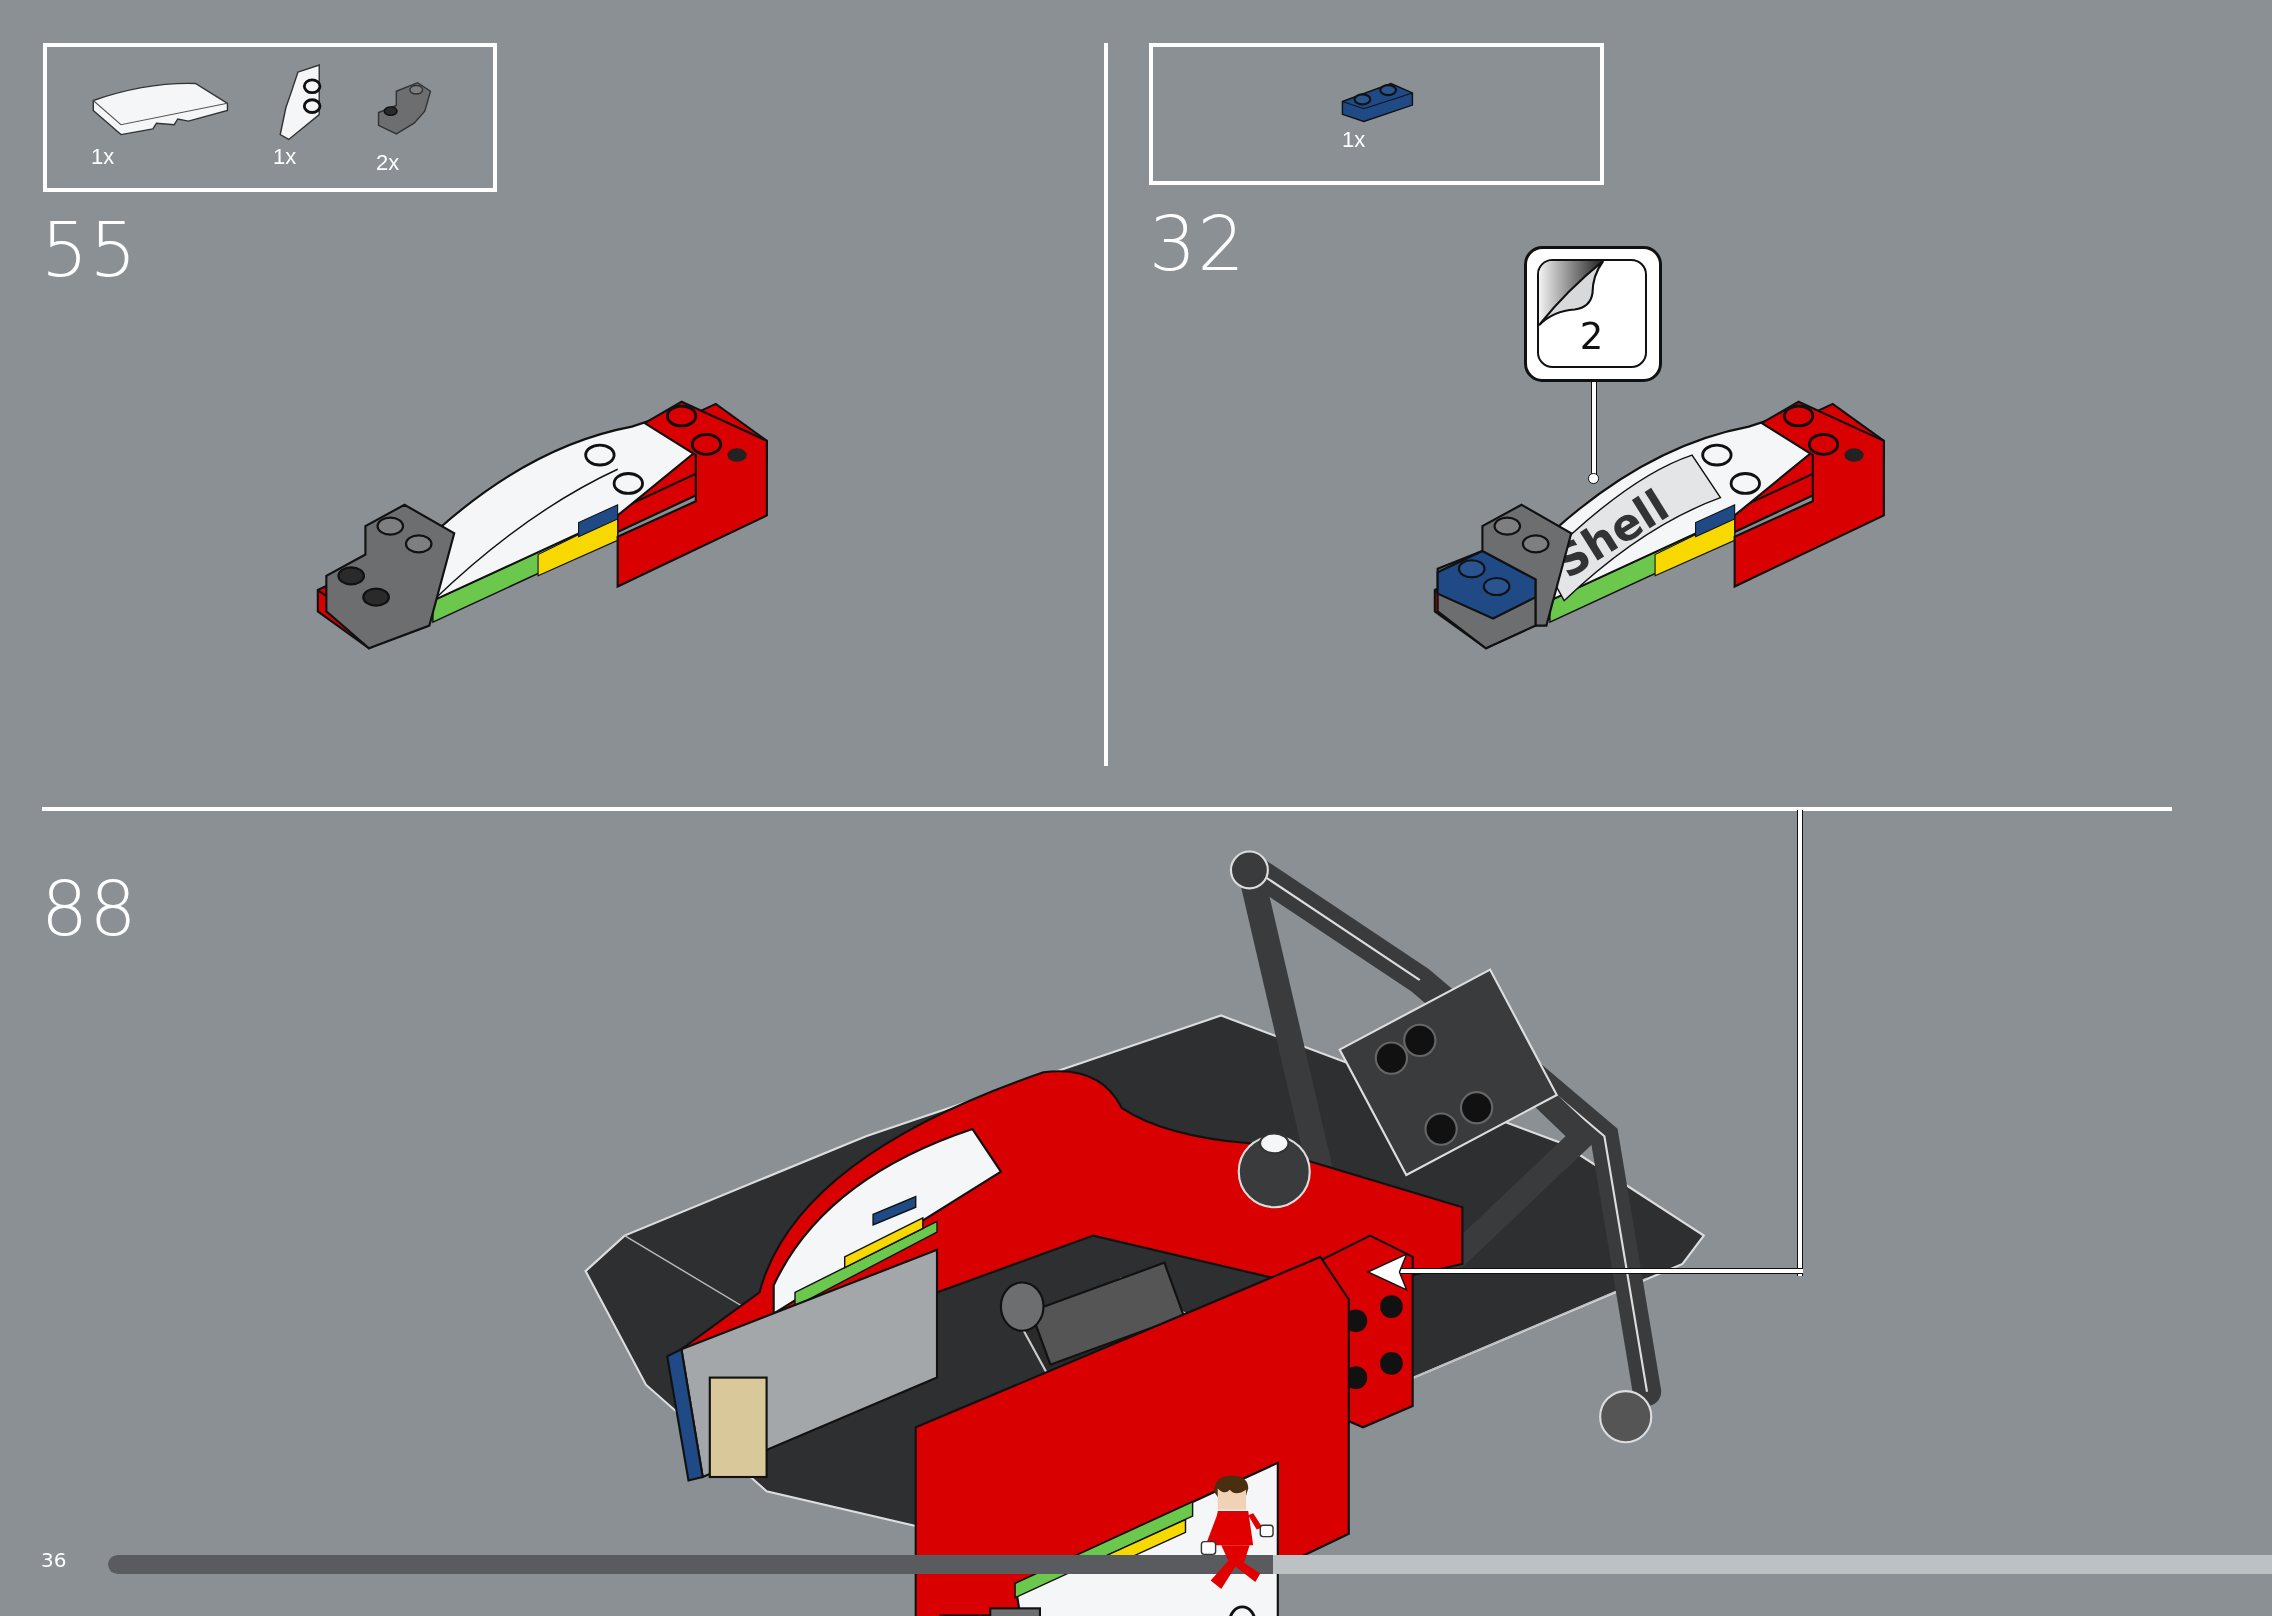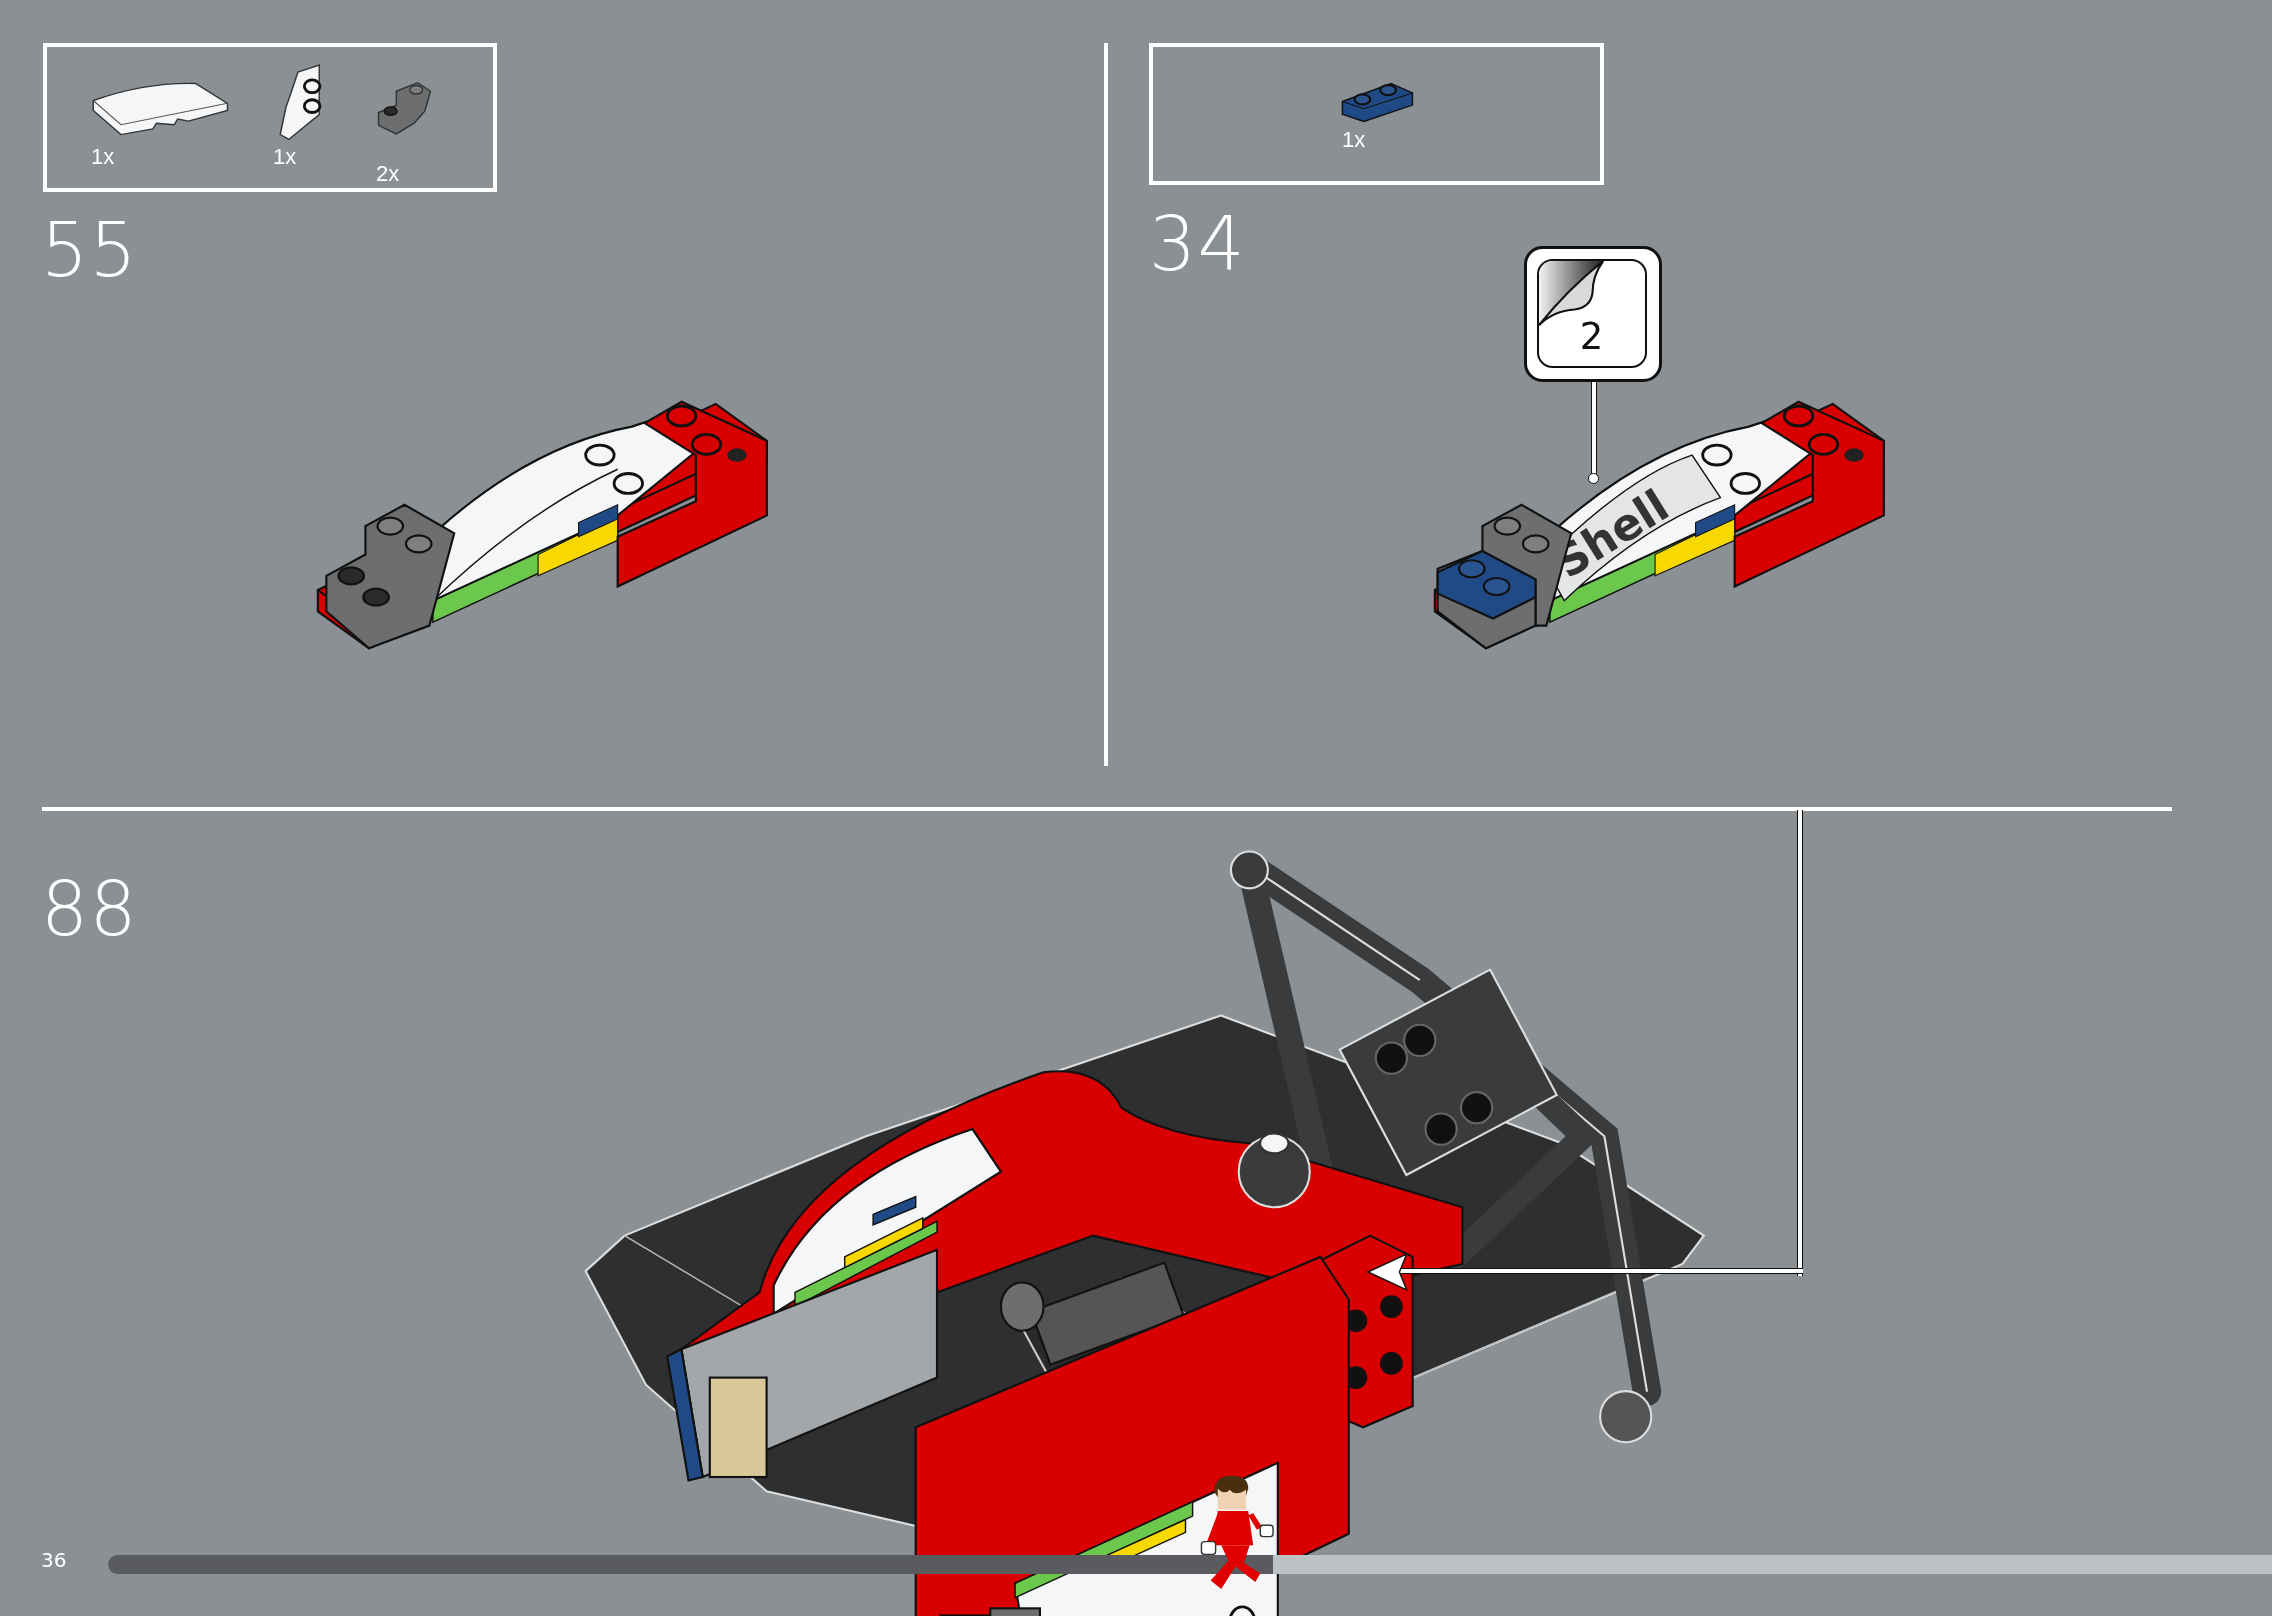--- a/index.html
+++ b/index.html
@@ -31,21 +31,21 @@
   <ellipse cx="55" cy="30" rx="11" ry="9" fill="#f4f6f7" stroke="#111" stroke-width="4"></ellipse>
   <ellipse cx="55" cy="58" rx="11" ry="9" fill="#f4f6f7" stroke="#111" stroke-width="4"></ellipse>
 </svg>
 <span class="qty" style="left:273px;top:146px;">1x</span>
 
 <svg style="left:375px;top:77px;" width="64" height="64" viewBox="0 0 90 90">
   <path d="M30,20 L60,8 L78,20 L70,48 L55,65 L30,80 L5,68 L5,50 L30,40 Z" fill="#6c6e70" stroke="#333" stroke-width="2"></path>
   <ellipse cx="58" cy="18" rx="9" ry="6" fill="#7d7f81" stroke="#333" stroke-width="2"></ellipse>
   <ellipse cx="22" cy="48" rx="9" ry="6" fill="#2a2a2a" stroke="#111" stroke-width="2"></ellipse>
 </svg>
-<span class="qty" style="left:376px;top:163px;">2x</span>
+<span class="qty" style="left:376px;top:152px;">2x</span>
 
 <div class="step-num" style="left:41px;top:213px;">55</div>
 
 <svg style="left:312px;top:384px;" width="455" height="270" viewBox="0 0 640 380">
 
   <path d="M8,290 L8,320 L80,372 L640,110 L640,80 L568,28 Z" fill="#d80000" stroke="#111" stroke-width="3"></path>
   <path d="M8,290 L80,340 L640,80" fill="none" stroke="#111" stroke-width="3"></path>
 
   <path d="M170,305 L430,185 L430,215 L170,335 Z" fill="#6cc84c" stroke="#111" stroke-width="2"></path>
 
@@ -75,21 +75,21 @@
 
 <div class="parts-box" style="left:1149px;top:43px;width:455px;height:142px;"></div>
 <svg style="left:1341px;top:80px;" width="75" height="43" viewBox="0 0 105 60">
   <path d="M2,30 L70,5 L100,18 L100,35 L32,58 L2,48 Z" fill="#1f4a86" stroke="#111" stroke-width="2"></path>
   <path d="M2,30 L32,40 L100,18" fill="none" stroke="#111" stroke-width="1.5"></path>
   <ellipse cx="30" cy="27" rx="11" ry="7" fill="#2a548f" stroke="#111" stroke-width="3"></ellipse>
   <ellipse cx="66" cy="14" rx="11" ry="7" fill="#2a548f" stroke="#111" stroke-width="3"></ellipse>
 </svg>
 <span class="qty" style="left:1342px;top:129px;">1x</span>
 
-<div class="step-num" style="left:1149px;top:207px;">34</div>
+<div class="step-num" style="left:1149px;top:207px;">32</div>
 
 <div class="abs" style="left:1524px;top:246px;width:138px;height:136px;background:#fff;border:3.6px solid #111;border-radius:18.5px;box-sizing:border-box;">
   <div class="abs" style="left:10px;top:10px;width:110px;height:109px;border:2.8px solid #111;border-radius:15.6px;box-sizing:border-box;overflow:hidden;background:#fff;">
     <svg style="left:0;top:0;" width="107" height="107" viewBox="0 0 150 150">
       <defs>
           <linearGradient id="pg" x1="0" y1="0" x2="1" y2="0">
             <stop offset="0" stop-color="#f2f2f2"></stop>
             <stop offset="1" stop-color="#222"></stop>
           </linearGradient>
         </defs>

